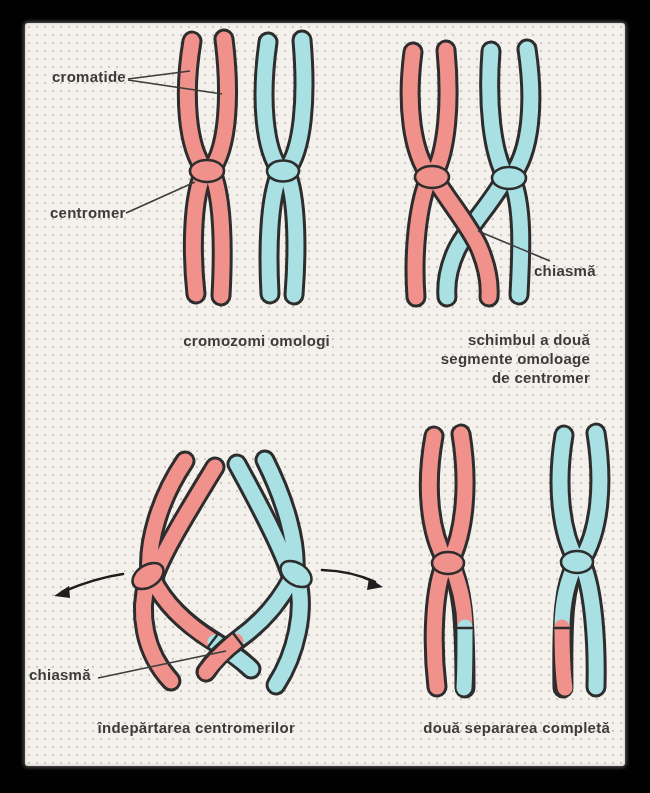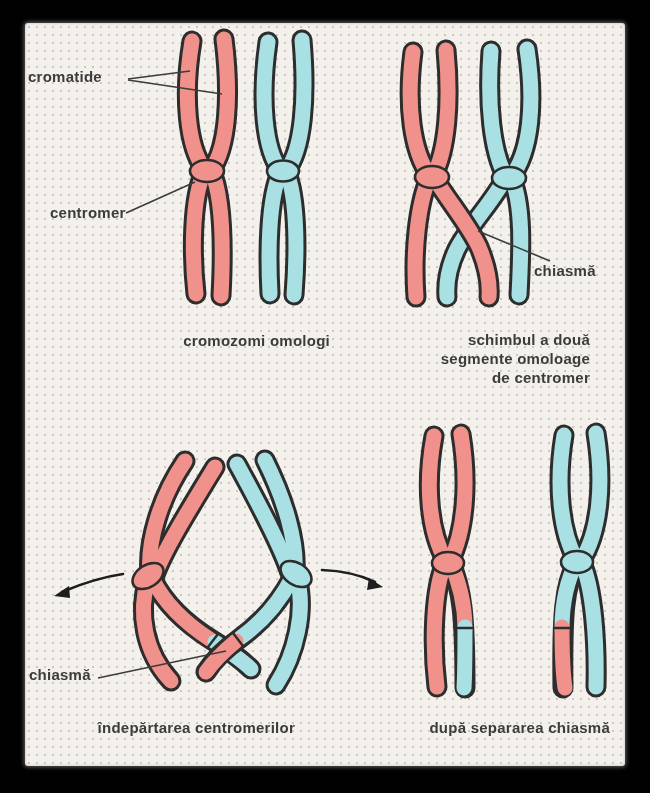--- a/index.html
+++ b/index.html
@@ -172,32 +172,32 @@
         <use href="#d4f" class="ol"></use>
         <use href="#d3" class="sb"></use>
         <use href="#d4a" class="sb"></use>
         <use href="#d4b" class="sp"></use>
         <line class="dv" x1="554" y1="628" x2="570" y2="628"></line>
         <ellipse class="cenb" cx="577" cy="562" rx="16" ry="11"></ellipse>
       </g>
     </g>
   </svg>
 
-  <div class="t" style="left:28px;top:68px">cromatide</div>
+  <div class="t" style="left:52px;top:68px">cromatide</div>
   <div class="t" style="left:50px;top:204px">centromer</div>
   <div class="t" style="left:534px;top:262px">chiasmă</div>
   <div class="t" style="left:29px;top:666px">chiasmă</div>
 
   <div class="cap" style="left:130px;top:331px;width:200px">
     <span>cromozomi omologi</span>
   </div>
   <div class="cap" style="left:395px;top:330px;width:195px">
     <span>schimbul a două</span>
     <span>segmente omoloage</span>
     <span>de centromer</span>
   </div>
   <div class="cap" style="left:45px;top:718px;width:250px">
     <span>îndepărtarea centromerilor</span>
   </div>
   <div class="cap" style="left:358px;top:718px;width:252px">
-    <span>după separarea chiasmă</span>
+    <span>două separarea completă</span>
   </div>
 </div>
 
 </body></html>

